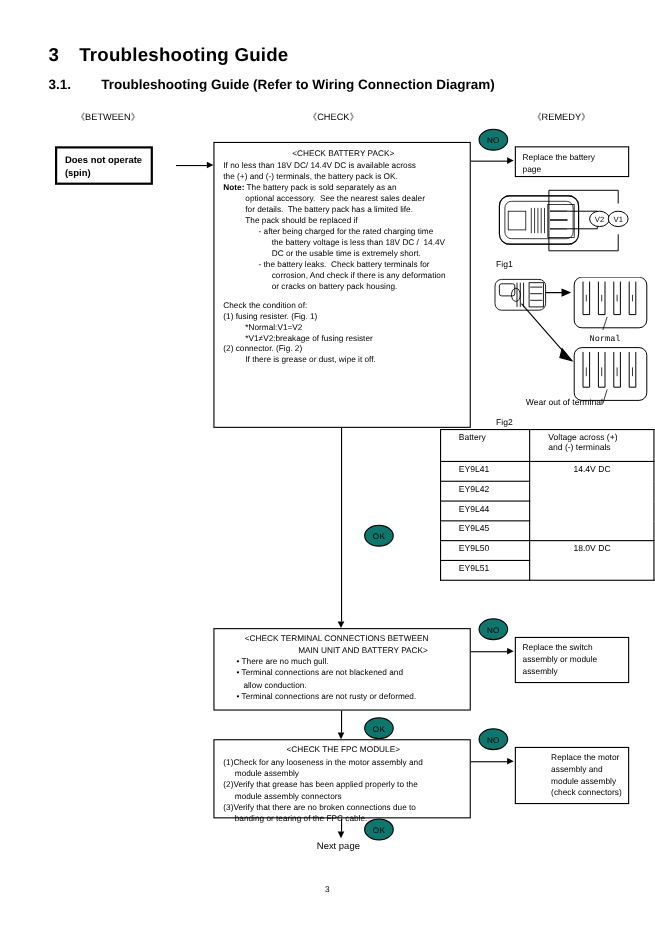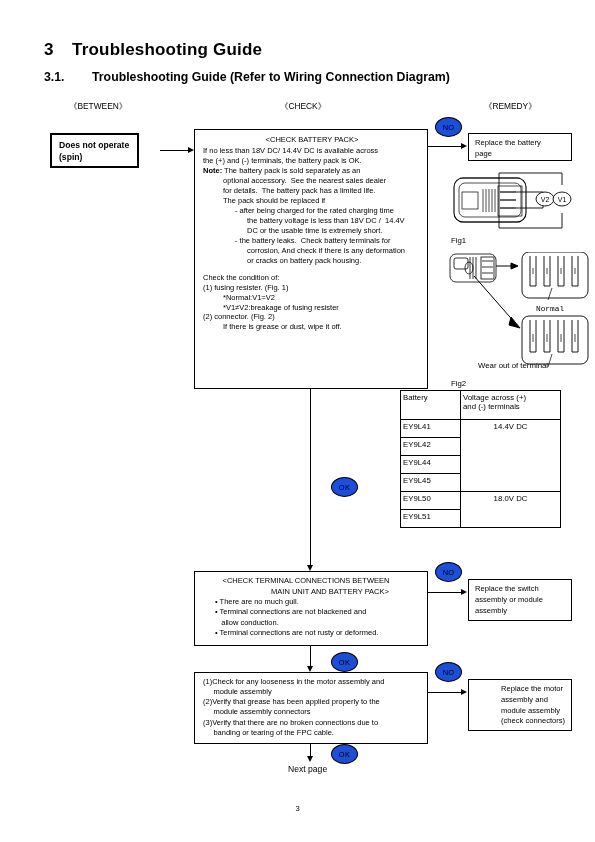--- a/index.html
+++ b/index.html
@@ -96,21 +96,21 @@
     font-size: 7.6px; line-height: 1.42;
     padding: 4px 4px 0 6px;
   }
   #remedy-battery { left: 468px; top: 133px; width: 104px; height: 28px; }
   #remedy-switch  { left: 468px; top: 579px; width: 104px; height: 42px; }
   #remedy-motor   { left: 468px; top: 679px; width: 104px; height: 52px; padding-left: 32px; }
 
   
   .bubble {
     border: 1.1px solid #000; border-radius: 50%;
-    background:#1d4ed8; box-sizing: border-box;
+    background:#0f766e; box-sizing: border-box;
     font-size: 7.4px; letter-spacing: .3px;
     display:flex; align-items:center; justify-content:center;
     width: 27px; height: 20px;
   }
   #bubble-no-1 { left: 435px; top: 117px; }
   #bubble-ok-1 { left: 331px; top: 477px; }
   #bubble-no-2 { left: 435px; top: 562px; }
   #bubble-ok-2 { left: 331px; top: 652px; }
   #bubble-no-3 { left: 435px; top: 662px; }
   #bubble-ok-3 { left: 331px; top: 744px; }
@@ -132,21 +132,21 @@
   }
 
   
   #battery-table {
     left: 400px; top: 390px;
     border-collapse: collapse;
     font-size: 7.8px;
   }
   #battery-table td, #battery-table th {
     border: 1px solid #000;
-    padding: 2px 2px;
+    padding: 2px 16px;
     font-weight: normal;
     text-align: left;
     vertical-align: top;
   }
   #battery-table .c-model { width: 55px; height: 13px; }
   #battery-table .c-volt  { width: 95px; text-align: center; }
   #battery-table thead td { height: 24px; }
 
   
   .fig-label { font-size: 7.8px; white-space: nowrap; }
@@ -370,20 +370,21 @@
     <span class="body-line">Replace the switch</span>
     <span class="body-line">assembly or module</span>
     <span class="body-line">assembly</span>
   </div>
 
   <div class="abs ln-v" style="left:310px; top:646px; height:20px;"></div>
   <div class="abs arrow-d" style="left:307.1px; top:666px;"></div>
   <div class="abs bubble" id="bubble-ok-2">OK</div>
 
   <div class="abs box" id="check-fpc-box">
+    <span class="box-title">&lt;CHECK THE FPC MODULE&gt;</span>
     <span class="body-line">(1)Check for any looseness in the motor assembly and</span>
     <span class="body-line">     module assembly</span>
     <span class="body-line">(2)Verify that grease has been applied properly to the</span>
     <span class="body-line">     module assembly connectors</span>
     <span class="body-line">(3)Verify that there are no broken connections due to</span>
     <span class="body-line">     banding or tearing of the FPC cable.</span>
   </div>
 
   <div class="abs ln-h" style="left:428px; top:692px; width:33px;"></div>
   <div class="abs arrow-r" style="left:461px; top:688.6px;"></div>

